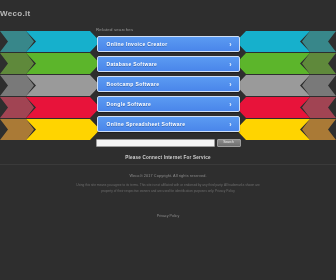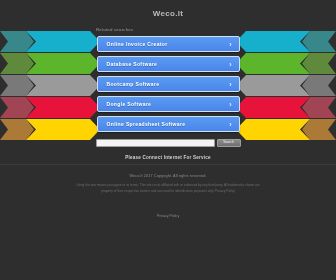--- a/index.html
+++ b/index.html
@@ -29,21 +29,21 @@
   .b1 .seg{background:#16b0cc;} .b1 .seg.outer{background:#3fbfc4;}
   .b2 .seg{background:#5cb52b;} .b2 .seg.outer{background:#7ec243;}
   .b3 .seg{background:#9a9a9a;} .b3 .seg.outer{background:#a8a8a8;}
   .b4 .seg{background:#e8133a;} .b4 .seg.outer{background:#e8536b;}
   .b5 .seg{background:#ffd400;} .b5 .seg.outer{background:#f7a93c;}
 
   
   #content{position:absolute;left:0;right:0;top:0;z-index:5;}
 
   .title{
-    text-align:center;font-size:8px;font-weight:bold;color:#b9b9b9;
+    font-size:8px;font-weight:bold;color:#b9b9b9;
     letter-spacing:.3px;padding-top:9px;
   }
   .related{
     margin:9px 0 0 96px;font-size:4.4px;color:#9a9a9a;letter-spacing:.2px;
   }
 
   .btn-list{margin:4px auto 0;width:143px;}
   .srch-btn{
     position:relative;display:block;box-sizing:border-box;
     width:143px;height:16px;margin-bottom:4px;

